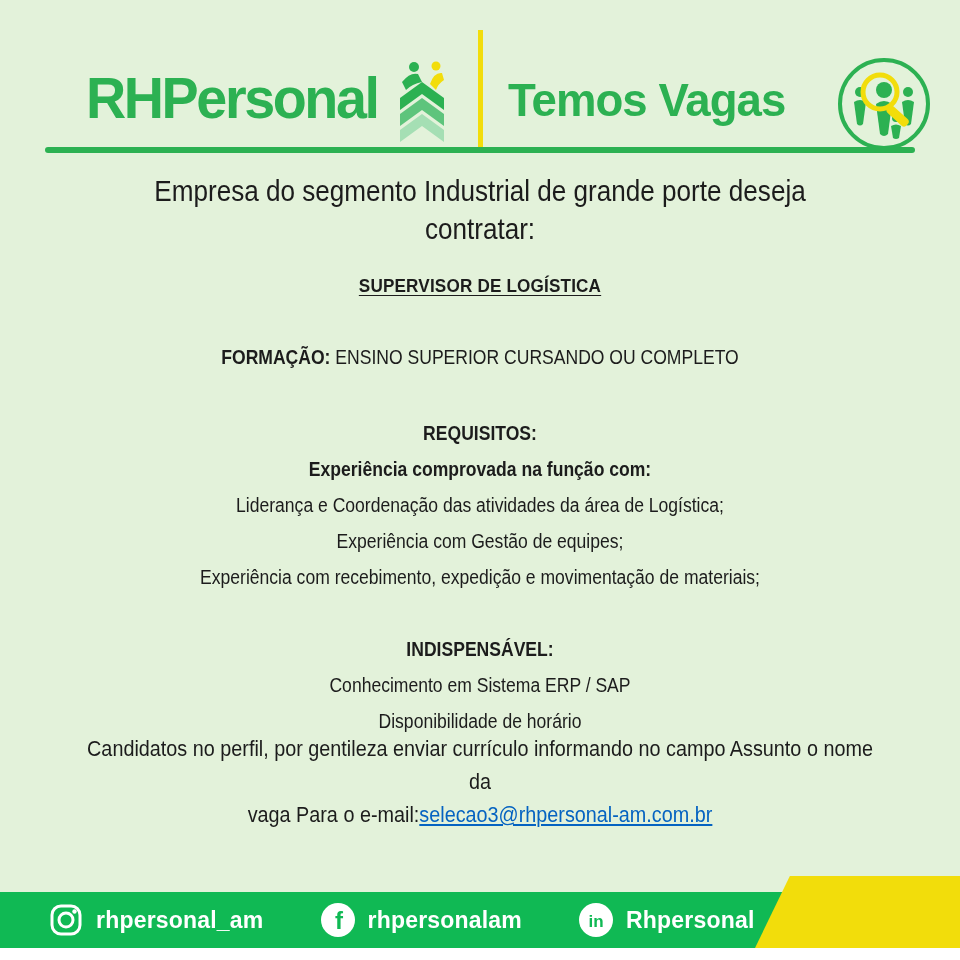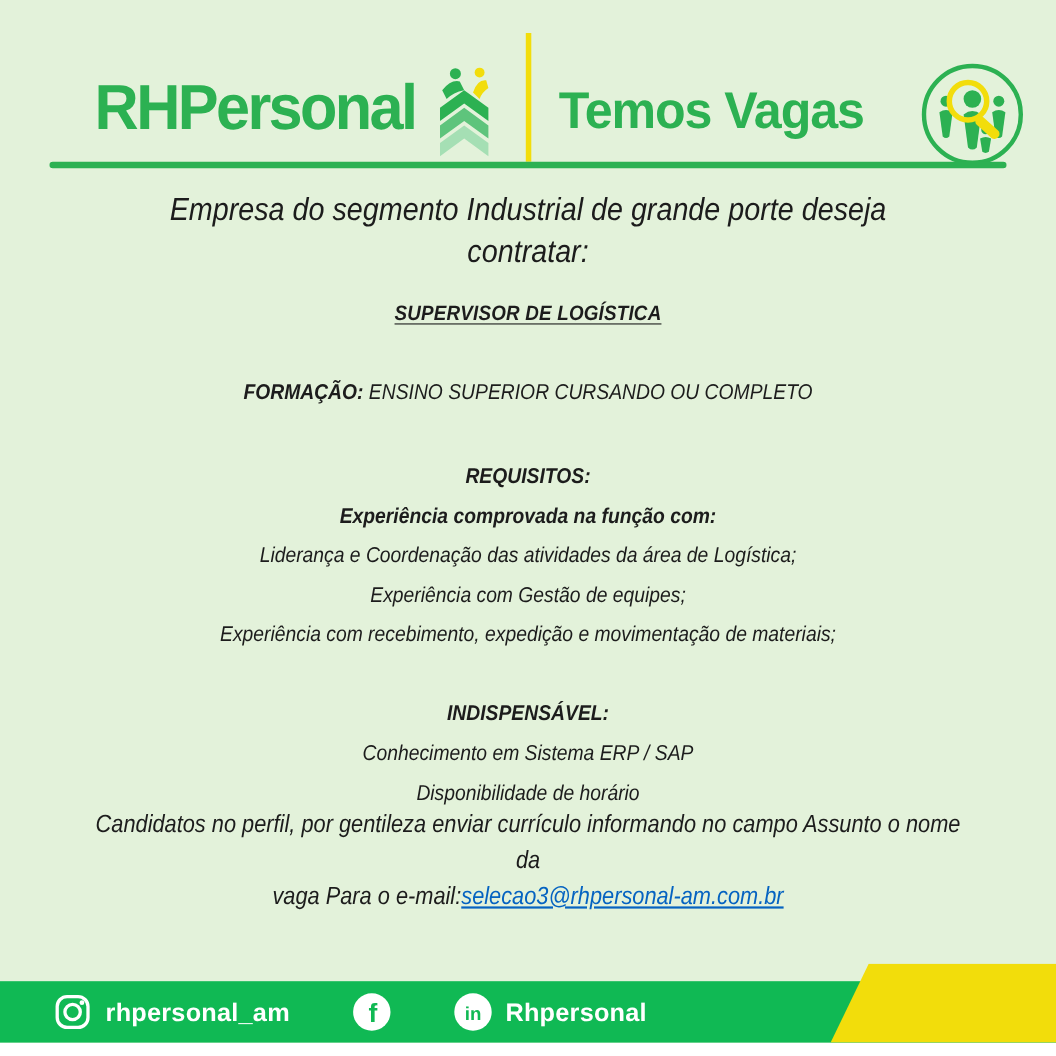--- a/index.html
+++ b/index.html
@@ -38,21 +38,20 @@
   .circle-logo { position: absolute; left: 836px; top: 56px; }
   .header-rule {
     position: absolute; top: 147px; left: 45px; right: 45px;
     height: 6px; background: #2cb152; border-radius: 3px;
   }
 
   
   .main {
     position: absolute; top: 172px; left: 20px; right: 20px;
     text-align: center;
-    font-style: italic;
   }
   .cond { transform: scaleX(0.9); transform-origin: 50% 50%; }
   .cta-cond { transform: scaleX(0.88); transform-origin: 50% 50%; }
 
   .intro-line { font-size: 29px; line-height: 38px; font-weight: 500; }
 
   .job-title {
     margin-top: 27px;
     font-size: 19px; font-weight: bold; letter-spacing: 0.2px;
     text-decoration: underline;
@@ -160,20 +159,21 @@
         <circle cx="26.5" cy="9.5" r="2.2" fill="#ffffff"></circle>
       </svg>
       <span class="social-handle">rhpersonal_am</span>
     </div>
 
     <div class="social-item">
       <svg width="36" height="36" viewBox="0 0 36 36">
         <circle cx="18" cy="18" r="17" fill="#ffffff"></circle>
         <text x="19" y="27" text-anchor="middle" font-family="Liberation Sans, sans-serif" font-size="24" font-weight="bold" fill="#10b954">f</text>
       </svg>
+      <span class="social-handle">rhpersonalam</span>
     </div>
 
     <div class="social-item">
       <svg width="36" height="36" viewBox="0 0 36 36">
         <circle cx="18" cy="18" r="17" fill="#ffffff"></circle>
         <text x="18" y="25" text-anchor="middle" font-family="Liberation Sans, sans-serif" font-size="17" font-weight="bold" fill="#10b954">in</text>
       </svg>
       <span class="social-handle">Rhpersonal</span>
     </div>
 

